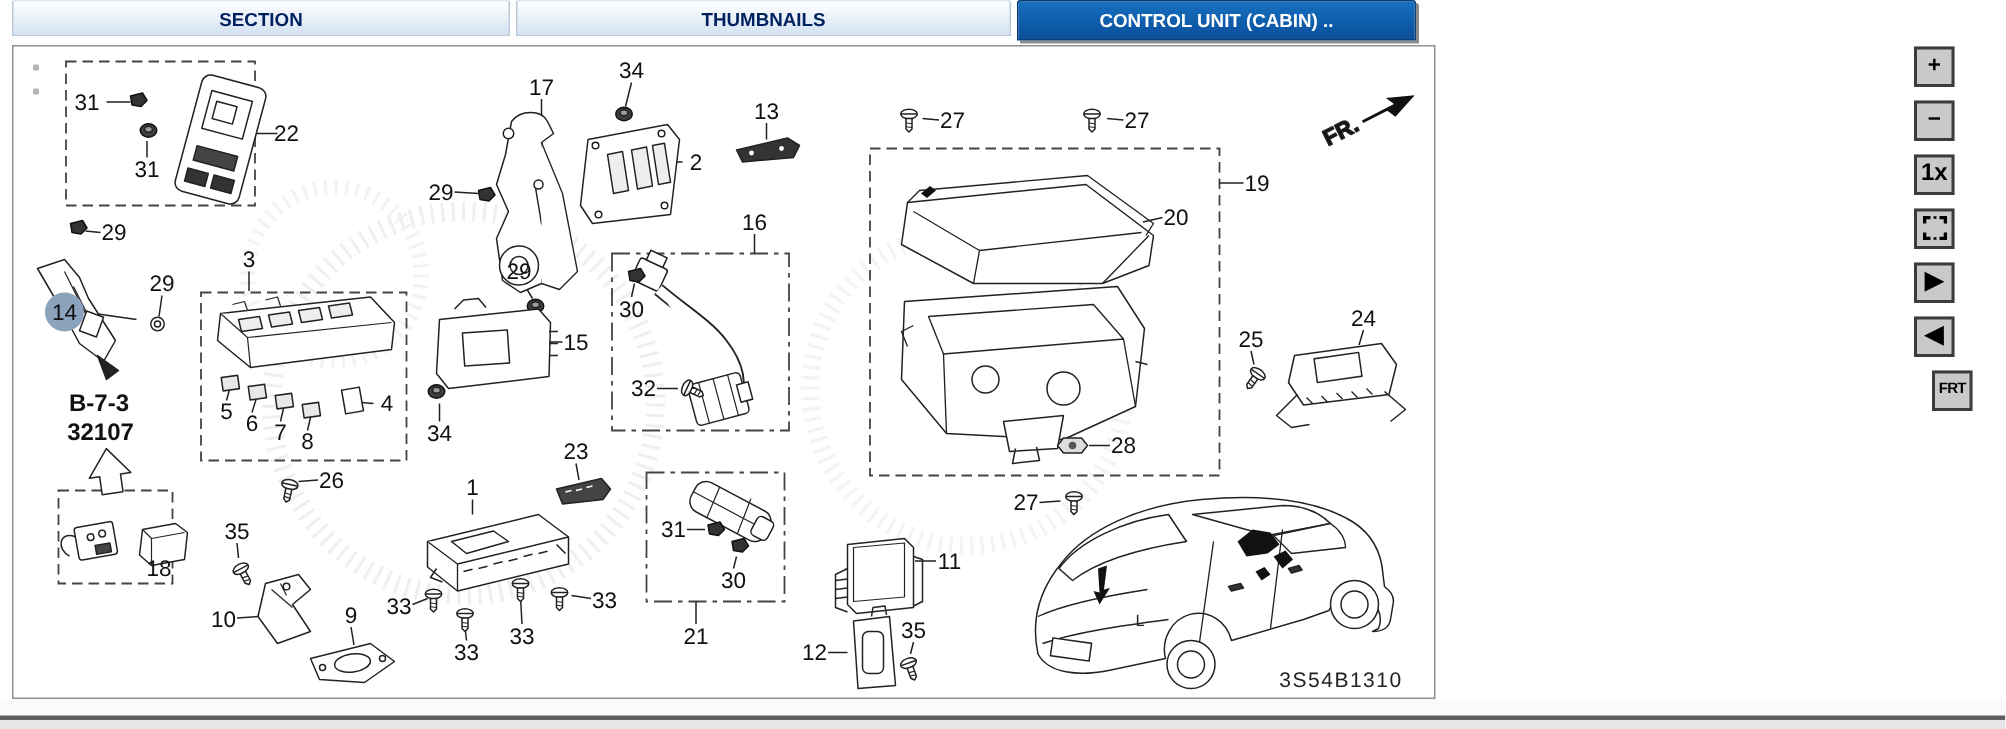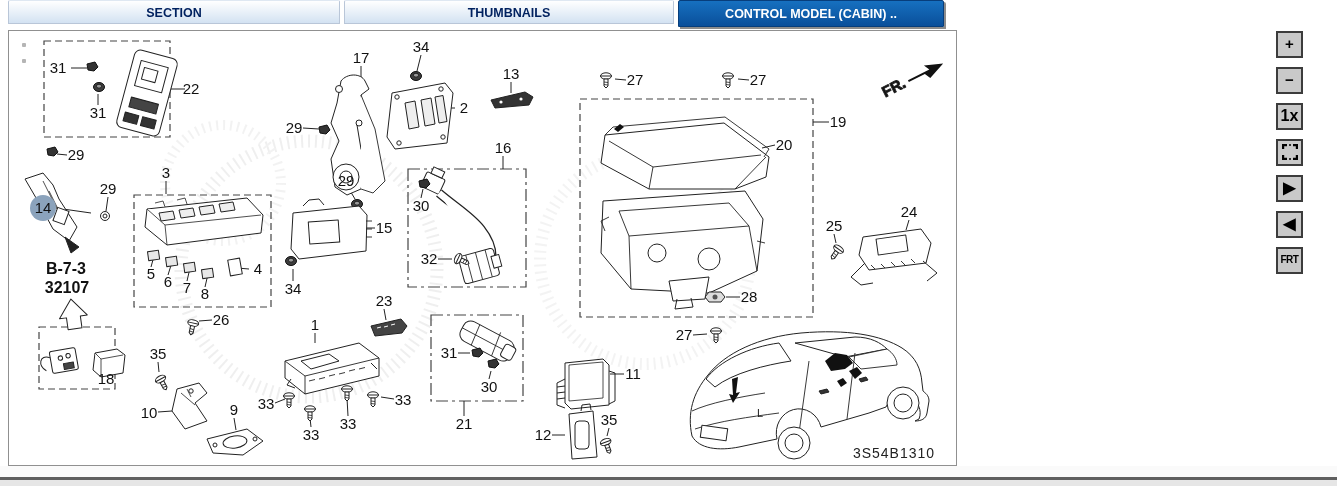--- a/index.html
+++ b/index.html
@@ -27,35 +27,35 @@
   .frlabel{font-size:15px;font-weight:bold;fill:#111;}
   .diagcode{font-size:14px;fill:#222;text-anchor:middle;letter-spacing:1px;}
   .carL{font-size:11px;fill:#222;}
   
   .toolbar{position:absolute;left:1276px;top:31px;width:27px;}
   .tb-btn{width:27px;height:27px;margin-bottom:9px;background:#c9c9c9;
           border:2px solid #3c3c3c;box-sizing:border-box;color:#000;
           font-weight:bold;font-size:15px;line-height:22px;text-align:center;
           cursor:pointer;user-select:none;}
   .tb-btn.small{font-size:16px;}
-  .tb-btn.frt{font-size:10px;letter-spacing:-.5px;line-height:22px;}
+  .tb-btn.frt{font-size:10px;letter-spacing:-.5px;line-height:22px;margin-left:12px;}
   .tb-btn svg{display:block;margin:3px auto 0;}
   
   .bottom-strip{position:absolute;left:0;top:466px;width:1337px;height:11px;background:#fafafa;}
   .bottom-line{position:absolute;left:0;top:477px;width:1337px;height:3px;background:#5f5f5f;}
   .below-line{position:absolute;left:0;top:480px;width:1337px;height:6px;background:#e6e6e6;}
 </style>
 </head>
 <body>
 
 <div class="screen">
 
   <div class="tab" id="tab-section">SECTION</div>
   <div class="tab" id="tab-thumbnails">THUMBNAILS</div>
-  <div class="tab active" id="tab-control-unit">CONTROL MODEL (CABIN) ..</div>
+  <div class="tab active" id="tab-control-unit">CONTROL UNIT (CABIN) ..</div>
 
   <div class="canvas">
     <svg width="947" height="434" viewBox="0 0 947 434">
       <defs>
         <g id="scr">
           <ellipse cx="0" cy="-1" rx="5.5" ry="3.2" fill="#fff" stroke="#222"></ellipse>
           <line x1="-5.5" y1="-1" x2="5.5" y2="-1" stroke="#222"></line>
           <path d="M-2,2 h4 v7 l-2,2 l-2,-2 z" fill="#fff" stroke="#222"></path>
           <line x1="-2" y1="5" x2="2" y2="5.5" stroke="#222" stroke-width=".8"></line>
           <line x1="-2" y1="7.5" x2="2" y2="8" stroke="#222" stroke-width=".8"></line>

